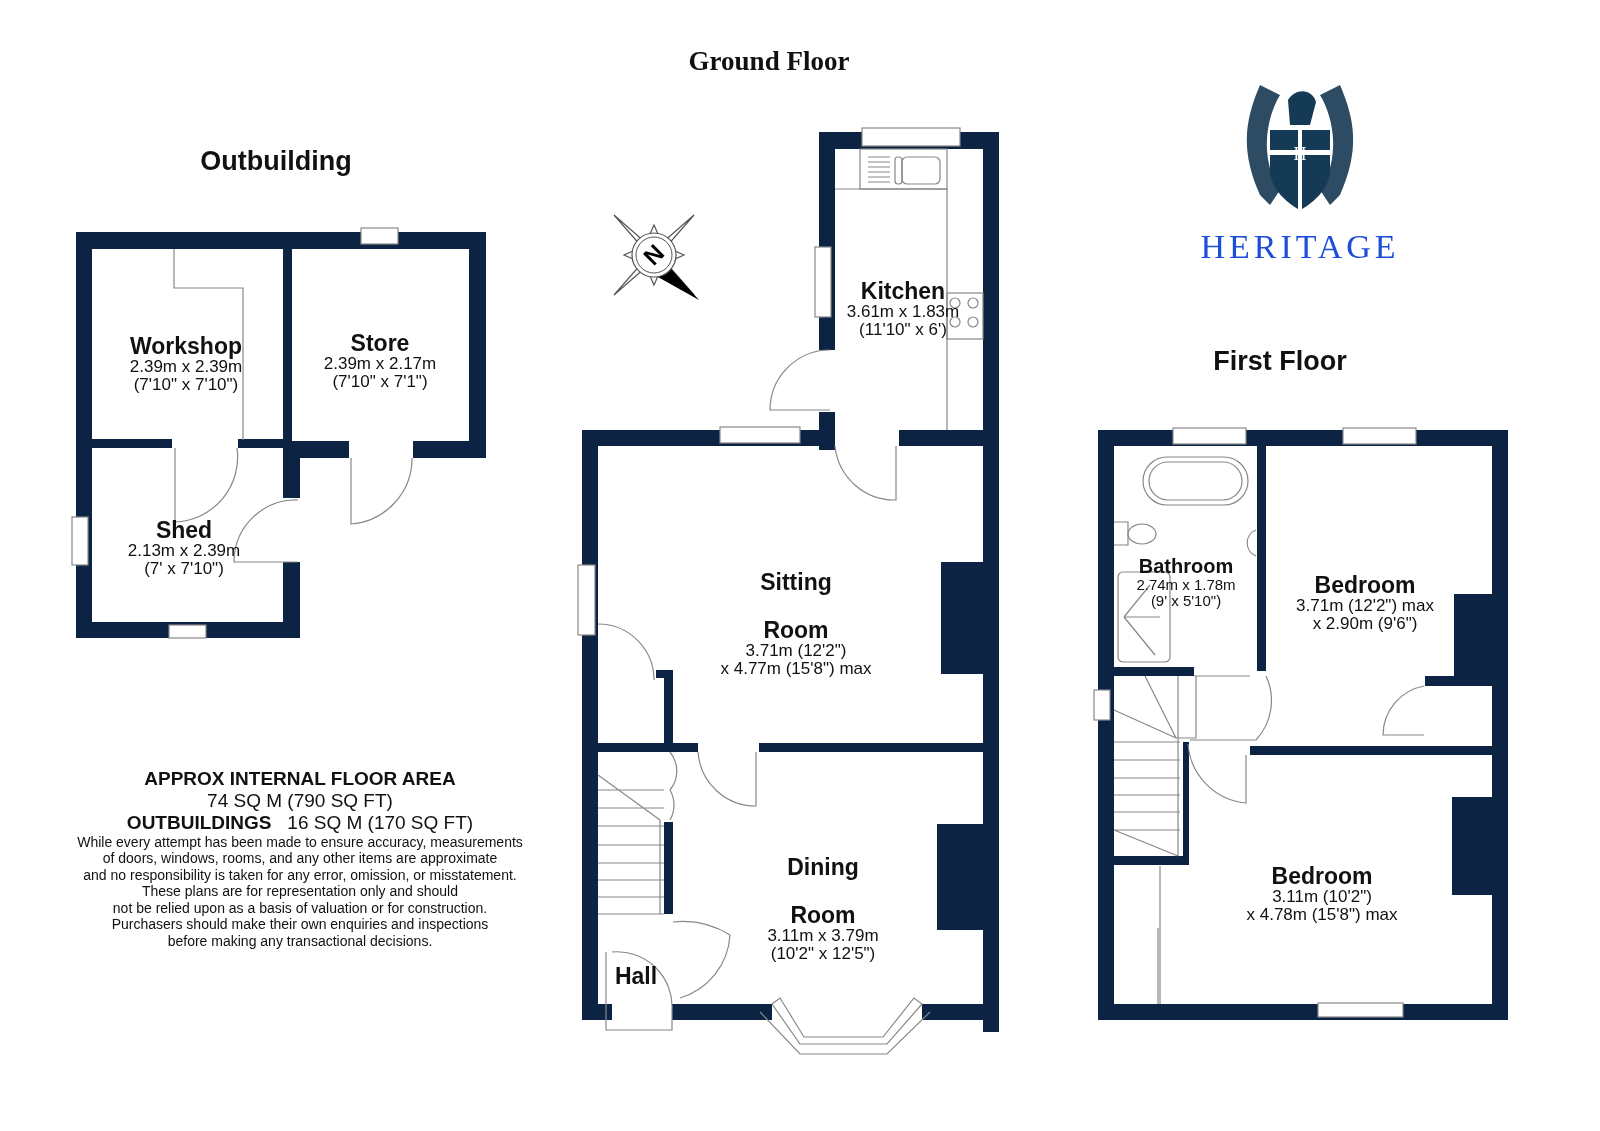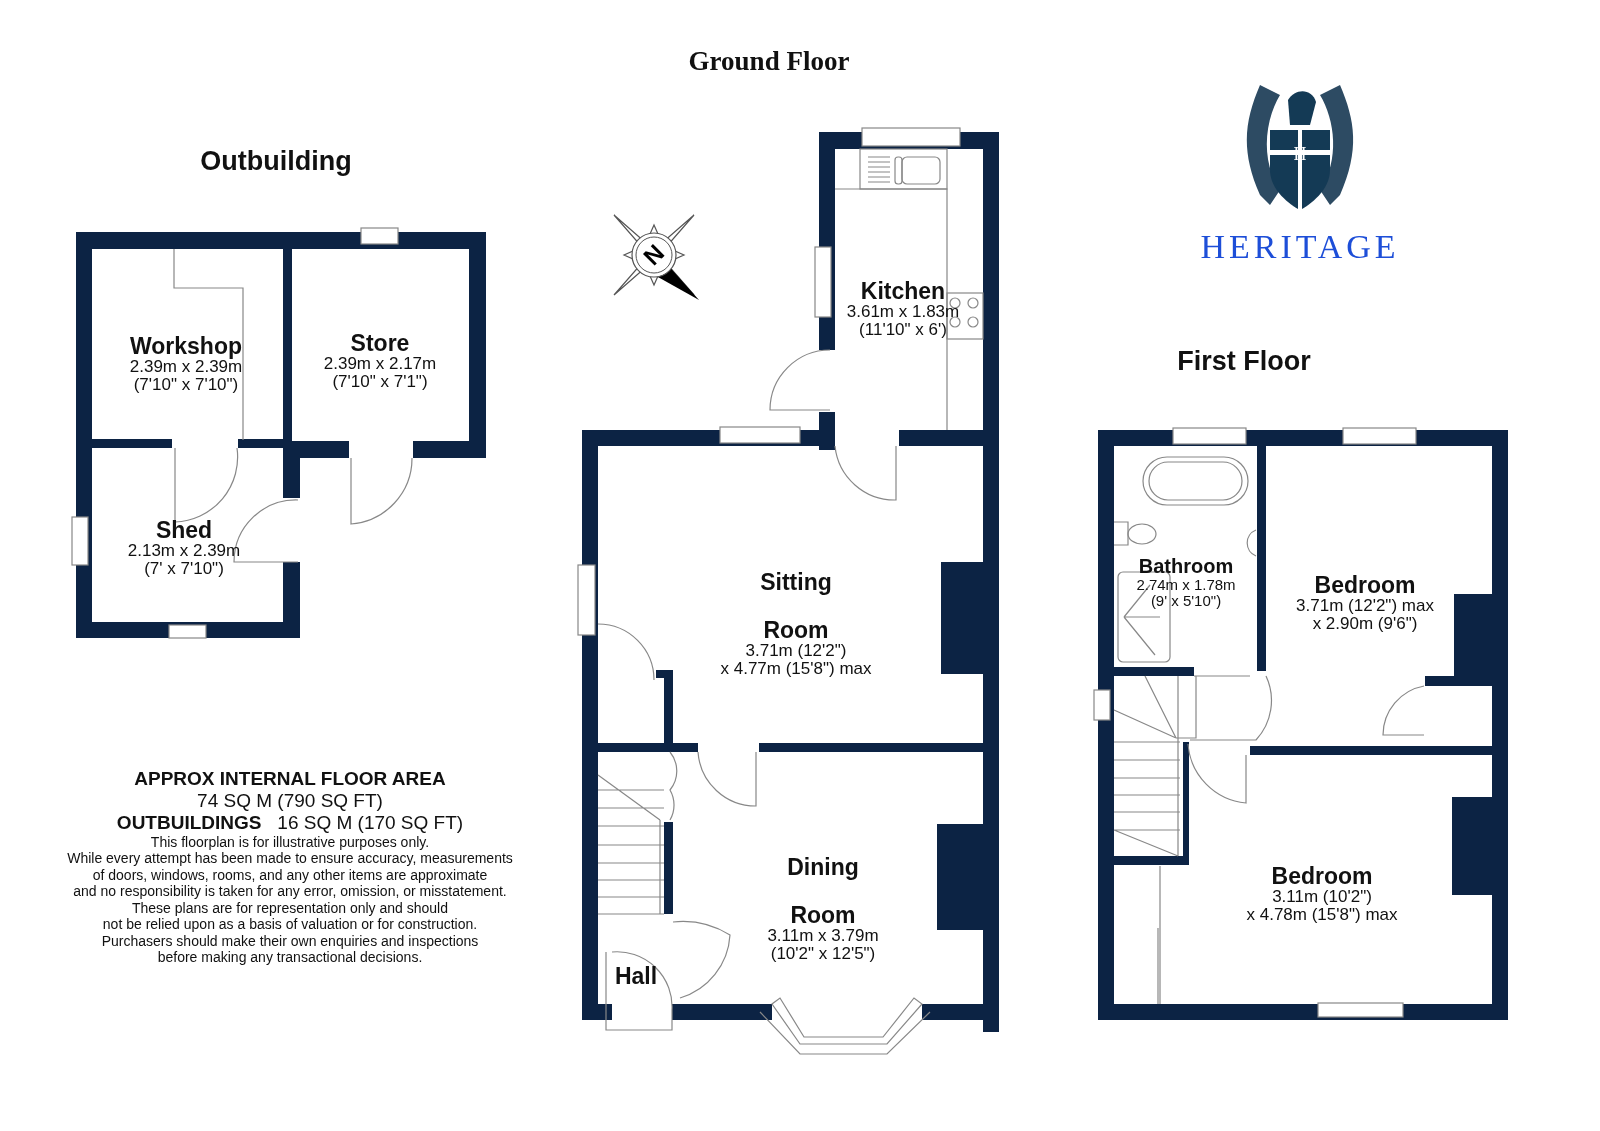--- a/index.html
+++ b/index.html
@@ -5,21 +5,21 @@
   html,body{margin:0;padding:0;background:#fff;}
   body{width:1600px;height:1131px;position:relative;overflow:hidden;font-family:"Liberation Sans",sans-serif;color:#111;}
   svg.plan{position:absolute;left:0;top:0;}
   .wall{fill:#0c2344;}
   .ln{fill:none;stroke:#888;stroke-width:1.2;}
   .win{fill:#fff;stroke:#888;stroke-width:1.2;}
   .lbl{position:absolute;text-align:center;transform:translateX(-50%);white-space:nowrap;line-height:1.05;}
   .rn{font-weight:bold;font-size:23px;margin-top:24px;}
   .dim{font-size:17px;}
   .floor-title{position:absolute;font-weight:bold;font-size:27px;transform:translateX(-50%);white-space:nowrap;}
-  .notes{position:absolute;left:290px;top:768px;transform:translateX(-50%);text-align:center;white-space:nowrap;}
+  .notes{position:absolute;left:300px;top:768px;transform:translateX(-50%);text-align:center;white-space:nowrap;}
   .notes .h{font-weight:bold;font-size:19px;line-height:1.15;}
   .notes .a{font-size:19px;line-height:1.15;}
   .notes .s{font-size:14px;line-height:1.18;}
   .brand{position:absolute;left:1300px;top:228px;transform:translateX(-50%);font-family:"Liberation Serif",serif;font-size:34px;letter-spacing:4px;color:#1d4ed8;}
 </style>
 </head>
 <body>
 
 <svg class="plan" width="1600" height="1131" viewBox="0 0 1600 1131">
 
@@ -162,21 +162,21 @@
     <path d="M-12 -50 C-5 -62 12 -62 16 -48 L10 -25 L-10 -25 Z" fill="#143a55"></path>
     <path d="M-30 -20 H30 V20 C30 40 10 55 0 60 C-10 55 -30 40 -30 20 Z" fill="#143a55"></path>
     <rect x="-30" y="0" width="60" height="5" fill="#fff"></rect>
     <rect x="-2" y="-20" width="4" height="80" fill="#fff"></rect>
     <text x="0" y="10" text-anchor="middle" font-family="Liberation Serif, serif" font-size="18" fill="#fff">H</text>
   </g>
 </svg>
 
 <div class="floor-title" style="left:769px;top:46px;font-family:Liberation Serif, serif;">Ground Floor</div>
 <div class="floor-title" style="left:276px;top:146px;">Outbuilding</div>
-<div class="floor-title" style="left:1244px;top:346px;">First Floor</div>
+<div class="floor-title" style="left:1280px;top:346px;">First Floor</div>
 
 <div class="brand">HERITAGE</div>
 
 <div class="lbl" style="left:186px;top:310px;">
   <div class="rn">Workshop</div>
   <div class="dim">2.39m x 2.39m</div>
   <div class="dim">(7'10" x 7'10")</div>
 </div>
 <div class="lbl" style="left:380px;top:307px;">
   <div class="rn">Store</div>
@@ -225,21 +225,20 @@
   <div class="dim">3.11m (10'2")</div>
   <div class="dim">x 4.78m (15'8") max</div>
 </div>
 
 <div class="notes">
   <div class="h">APPROX INTERNAL FLOOR AREA</div>
   <div class="a">74 SQ M (790 SQ FT)</div>
   <div class="a">
     <b>OUTBUILDINGS</b>&nbsp;&nbsp;&nbsp;<span>16 SQ M (170 SQ FT)</span>
   </div>
-  <div class="s">This floorplan is for illustrative purposes only.</div>
   <div class="s">While every attempt has been made to ensure accuracy, measurements</div>
   <div class="s">of doors, windows, rooms, and any other items are approximate</div>
   <div class="s">and no responsibility is taken for any error, omission, or misstatement.</div>
   <div class="s">These plans are for representation only and should</div>
   <div class="s">not be relied upon as a basis of valuation or for construction.</div>
   <div class="s">Purchasers should make their own enquiries and inspections</div>
   <div class="s">before making any transactional decisions.</div>
 </div>
 
 </body></html>

